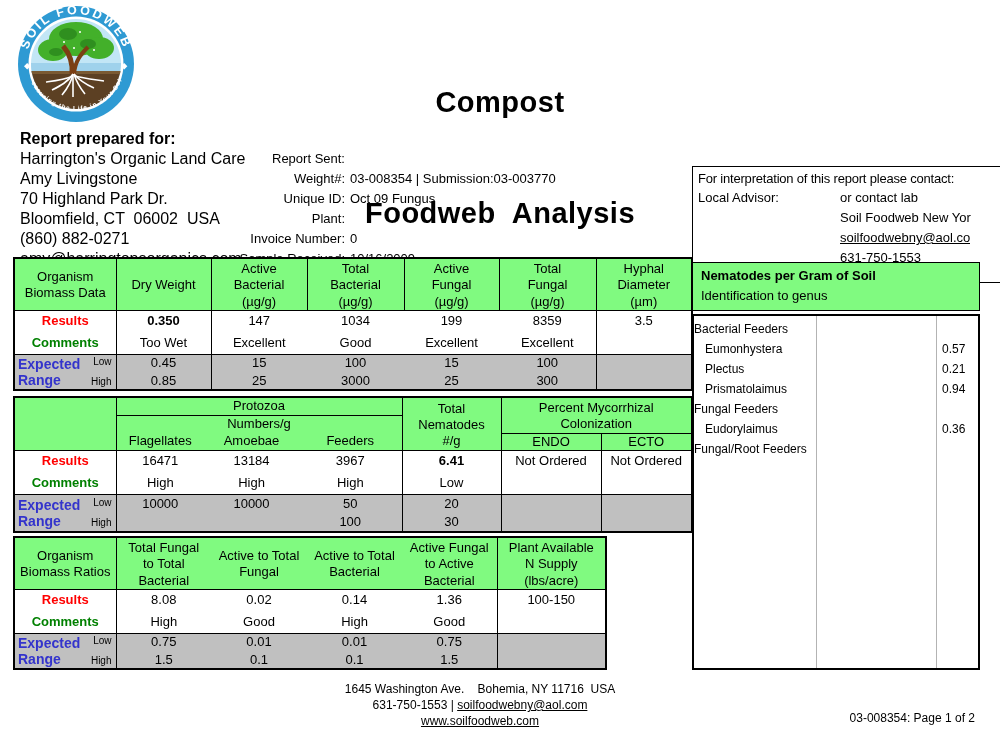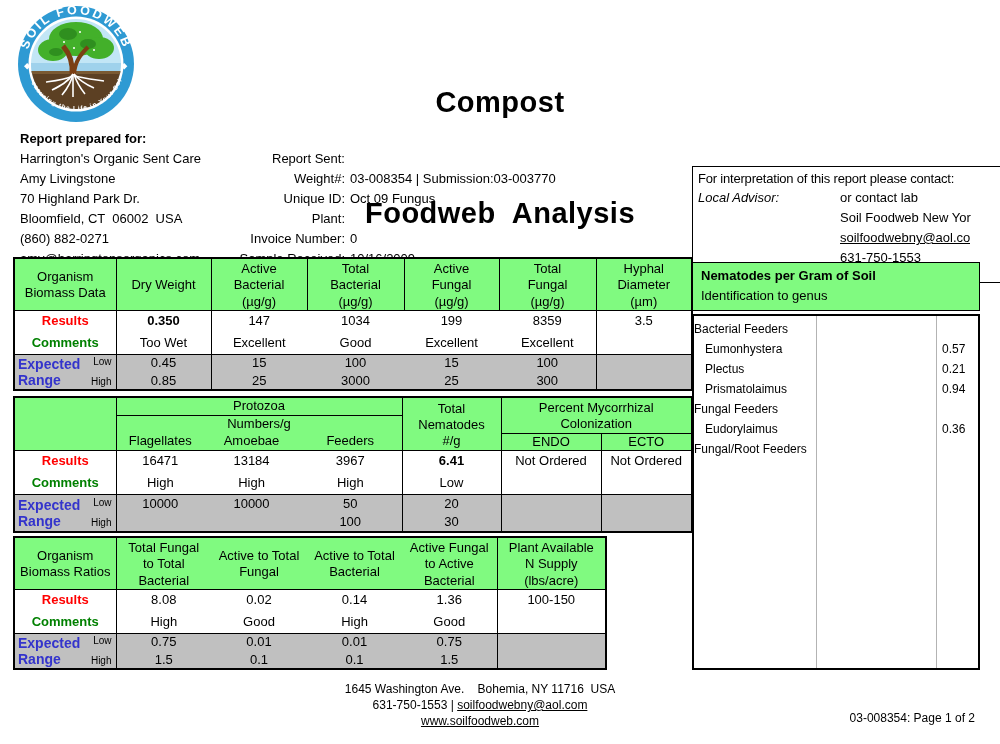--- a/index.html
+++ b/index.html
@@ -15,33 +15,33 @@
   .pre{white-space:pre;}
 
   
   .title{position:absolute;left:0;right:0;top:10px;text-align:center;font-weight:bold;
          font-size:29px;line-height:37px;white-space:pre;letter-spacing:.5px;}
 
   
   .logo{position:absolute;left:16px;top:4px;width:120px;height:120px;}
 
   
-  .prep{position:absolute;left:20px;top:129px;width:260px;font-size:13px;line-height:20px;}
+  .prep{position:absolute;left:20px;top:129px;width:260px;font-size:16px;line-height:20px;}
   .prep .hd{font-weight:bold;}
   .meta{position:absolute;left:160px;top:149px;font-size:13px;line-height:20px;}
   .m-row{display:flex;}
   .m-l{width:185px;text-align:right;white-space:pre;}
   .m-v{margin-left:5px;white-space:pre;}
 
   
   .contact{position:absolute;left:692px;top:138px;width:336px;height:117px;
            border:1px solid #000;font-size:13px;padding:2px 5px;margin-top:28px;}
   .c-head{line-height:19px;white-space:nowrap;letter-spacing:-.2px;}
   .c-row{display:flex;line-height:20px;}
-  .c-l{width:142px;flex:none;font-style:italic;}
+  .c-l{width:142px;flex:none;}
   .c-v{white-space:nowrap;overflow:hidden;}
   .c-note{text-align:center;font-weight:bold;font-style:italic;font-size:16px;line-height:14px;margin-top:1px;}
 
   
   table.dt{position:absolute;border-collapse:collapse;table-layout:fixed;border:2px solid #000;}
   table.dt td{padding:0;text-align:center;font-size:13px;line-height:1.25;overflow:hidden;vertical-align:middle;}
   td.green{background:var(--header_green);}
   td.gray{background:var(--range_gray);}
   .hcell{white-space:pre-line;vertical-align:top;padding-top:2px !important;}
   .hb{border:1px solid #000;}
@@ -121,21 +121,21 @@
   <rect x="106" y="60" width="4.5" height="4.5" fill="#fff" transform="rotate(45 108.2 62.2)"></rect>
 </svg>
 
 <div class="title">
   <div>Compost</div>
   <div>Foodweb  Analysis</div>
 </div>
 
 <div class="prep">
   <div class="hd">Report prepared for:</div>
-  <div class="pre">Harrington's Organic Sent Care</div>
+  <div class="pre">Harrington's Organic Land Care</div>
   <div class="pre">Amy Livingstone</div>
   <div class="pre">70 Highland Park Dr.</div>
   <div class="pre">Bloomfield, CT  06002  USA</div>
   <div class="pre">(860) 882-0271</div>
   <div><span class="u">amy@harringtonsorganics.com</span></div>
 </div>
 
 <div class="meta">
   <div class="m-row">
       <span class="m-l">Report Sent:</span>

